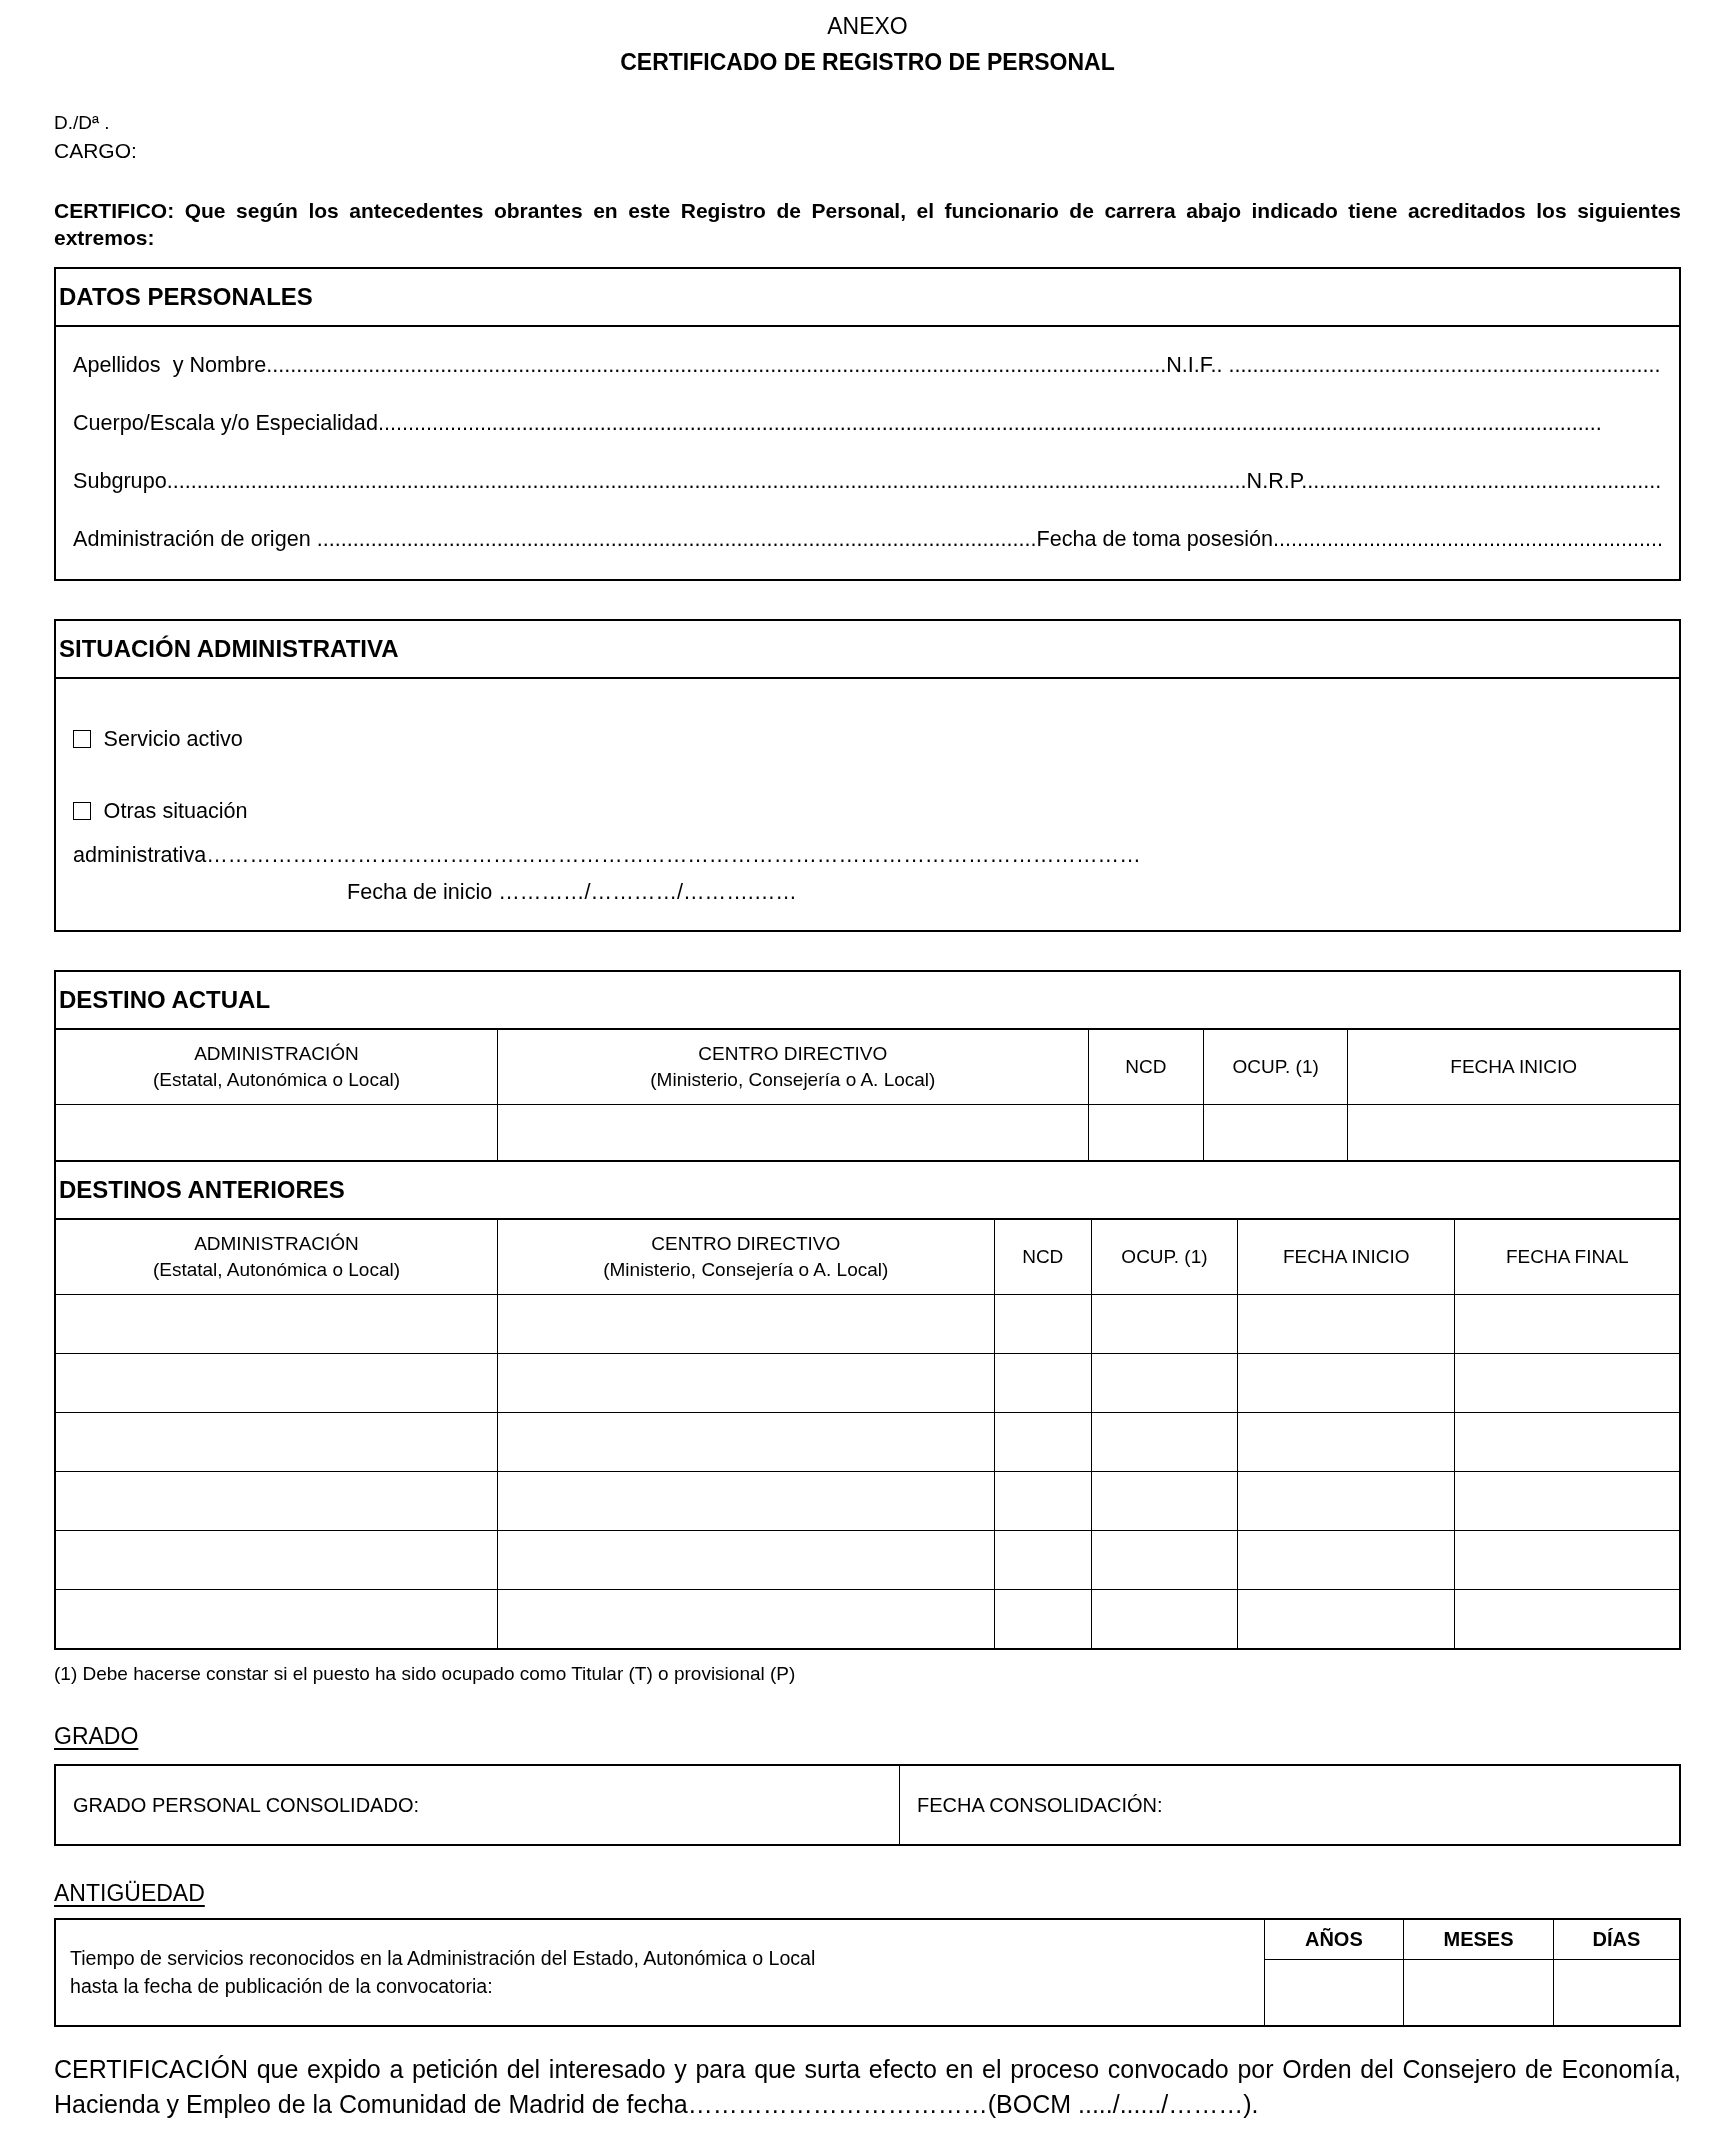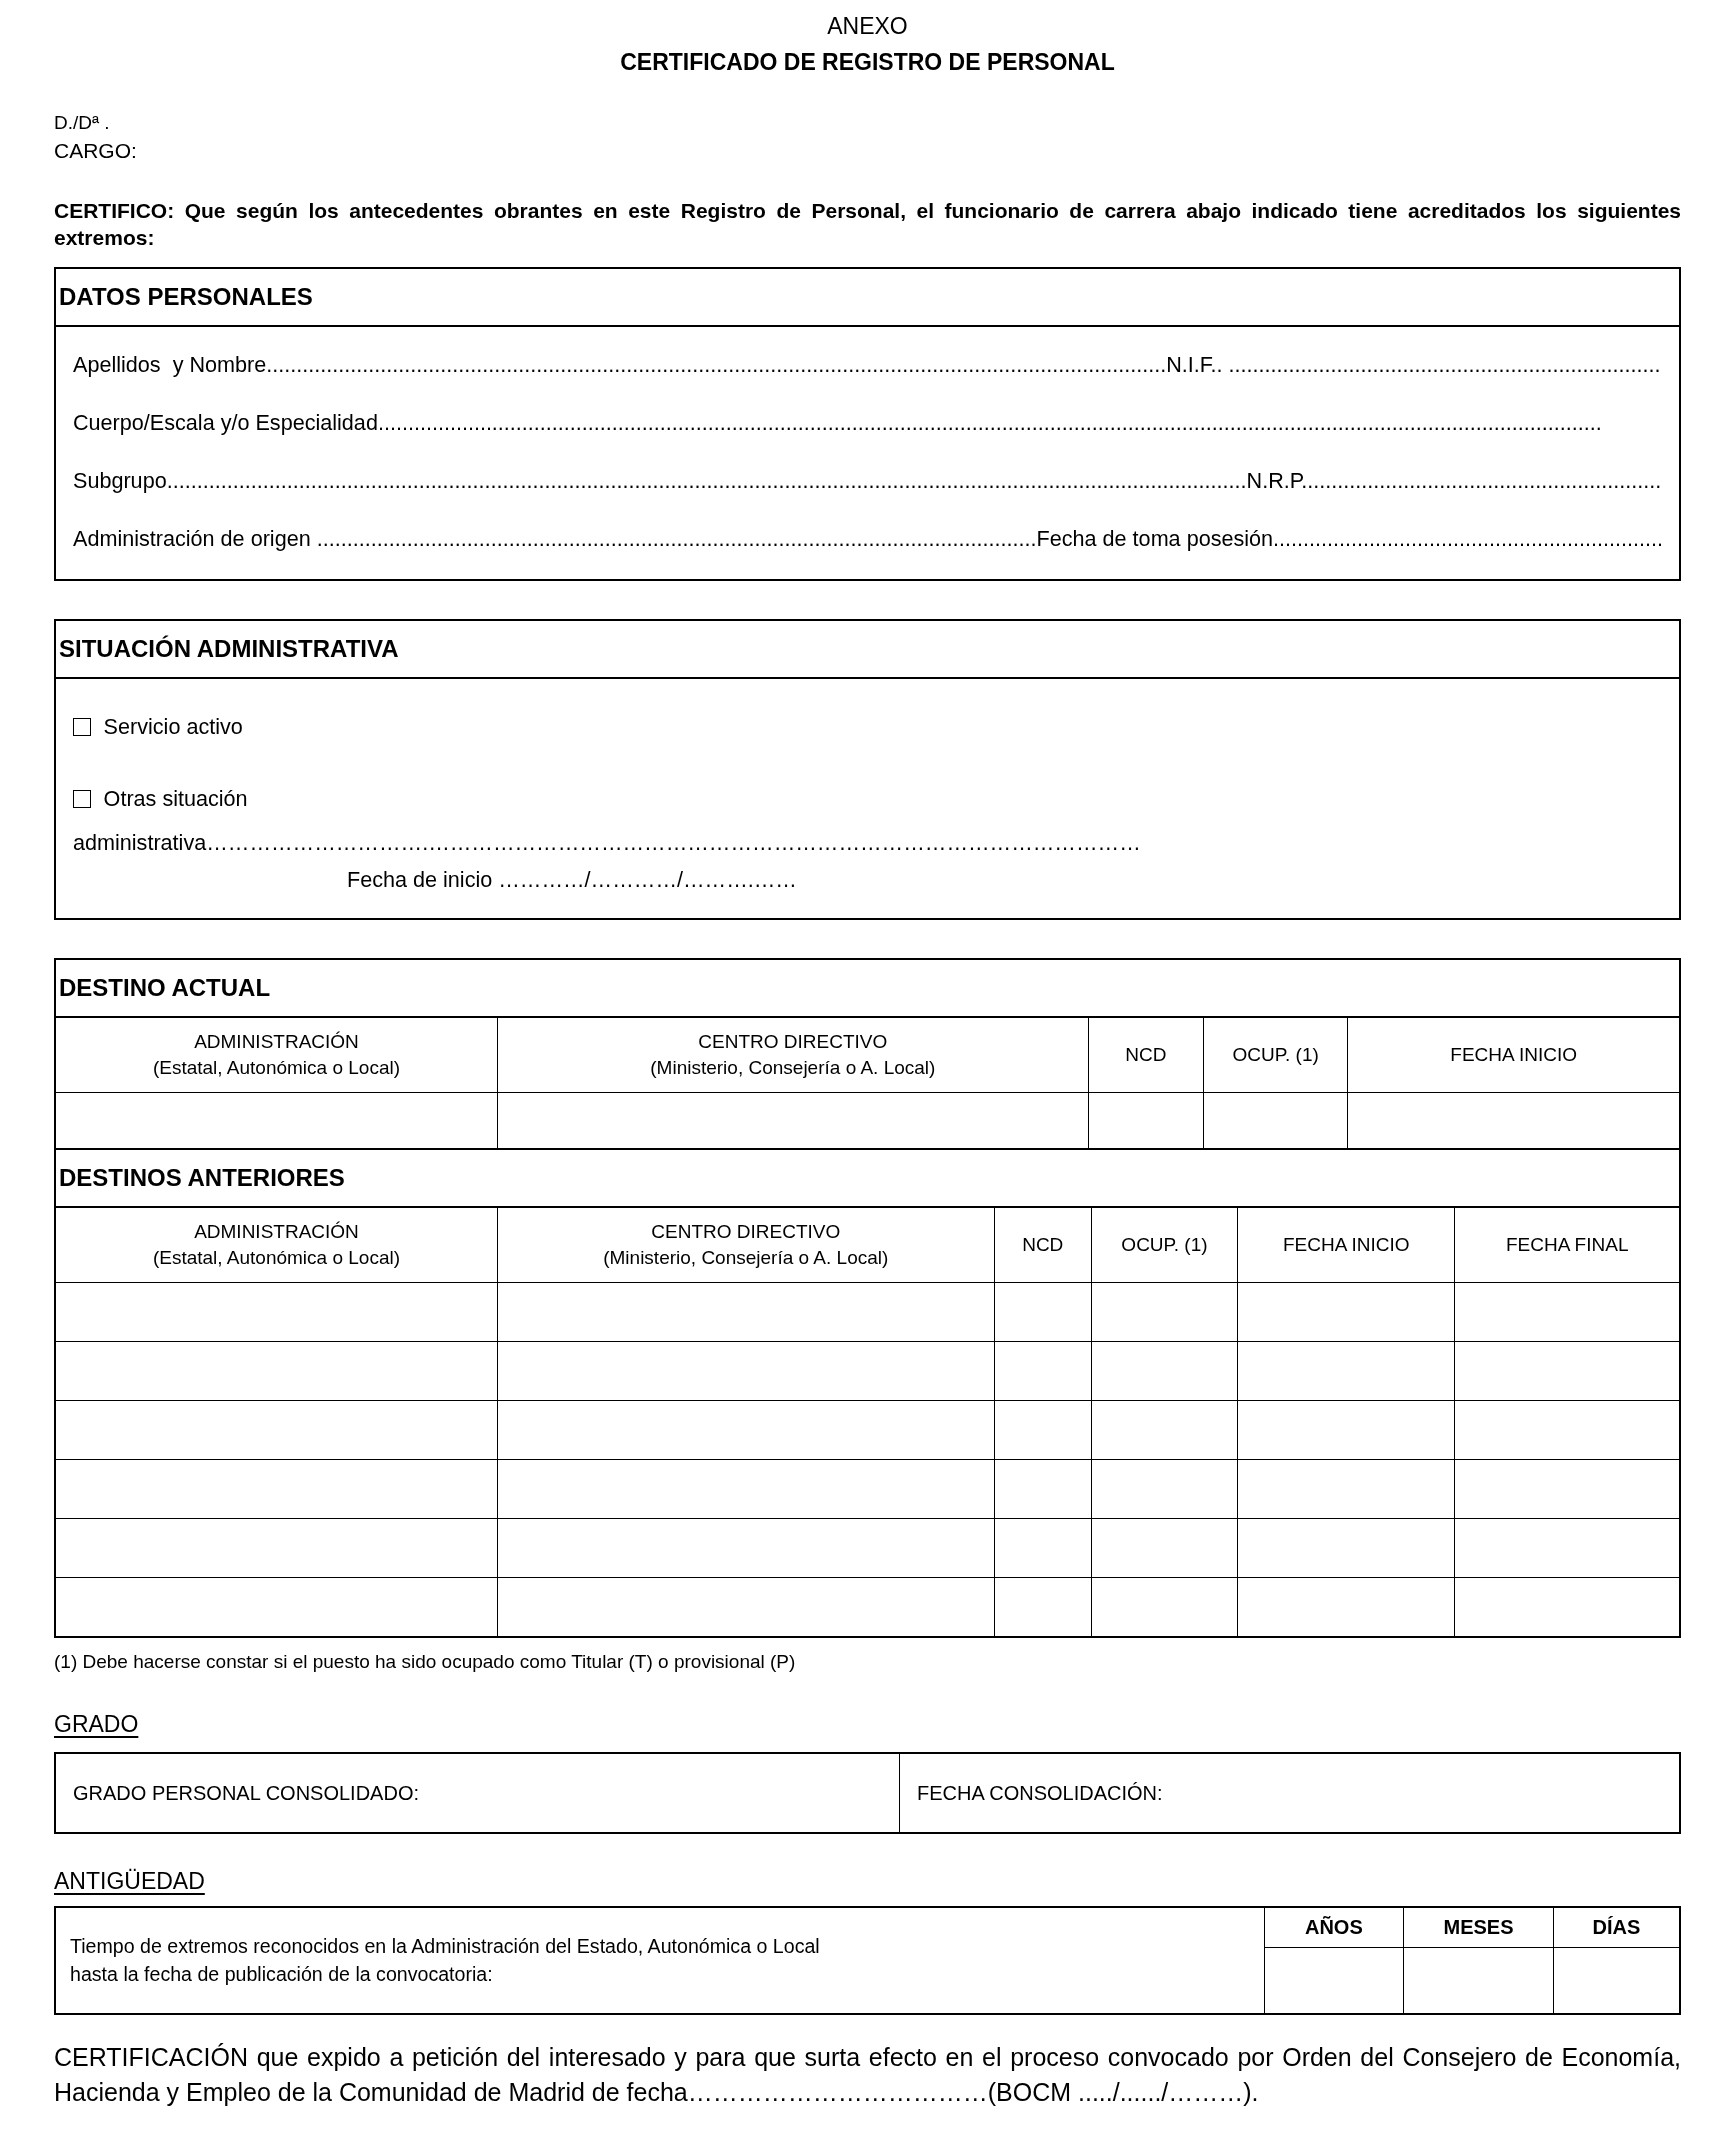--- a/index.html
+++ b/index.html
@@ -22,21 +22,21 @@
 
   .certify { margin-top:34px; font-weight:bold; text-align:justify; line-height:1.32; font-size:21px; }
 
   .box { border:2.1px solid #000; margin-top:15.4px; }
   .box-title { font-size:24px; font-weight:bold; padding:14px 3px; border-bottom:2.1px solid #000; }
   .box-body { padding:25px 17px 26.5px 17px; }
 
   .field { font-size:21.6px; white-space:pre; overflow:hidden; margin-bottom:32px; }
   .field:last-child { margin-bottom:0; }
 
-  .sit-body { padding:35px 17px 25px 17px; }
+  .sit-body { padding:47px 17px 25px 17px; }
   .check-line { font-size:21.6px; display:flex; align-items:center; gap:12.6px; }
   .checkbox { width:18px; height:18px; border:1.4px solid #000; flex:none; background:#fff; }
   .check-servicio { margin-bottom:46px; }
   .check-otras { margin-bottom:18px; }
   .adm-line { margin-bottom:11.2px; }
   .fecha-inicio { font-size:21.6px; margin-left:274px; white-space:pre; overflow:hidden; }
 
   .big-box { border:2.1px solid #000; margin-top:38px; }
   .mid-title { border-top:2.1px solid #000; }
 
@@ -231,21 +231,21 @@
   <table class="ant">
     <colgroup>
       <col style="width:74.4%">
         <col style="width:8.6%">
         <col style="width:9.2%">
         <col style="width:7.8%">
     </colgroup>
     <tbody>
       <tr>
         <td class="desc" rowspan="2">
-          <div>Tiempo de extremos reconocidos en la Administración del Estado, Autonómica o Local</div>
+          <div>Tiempo de servicios reconocidos en la Administración del Estado, Autonómica o Local</div>
           <div>hasta la fecha de publicación de la convocatoria:</div>
         </td>
         <th>AÑOS</th>
         <th>MESES</th>
         <th>DÍAS</th>
       </tr>
       <tr class="ant-empty">
         <td></td>
         <td></td>
         <td></td>

